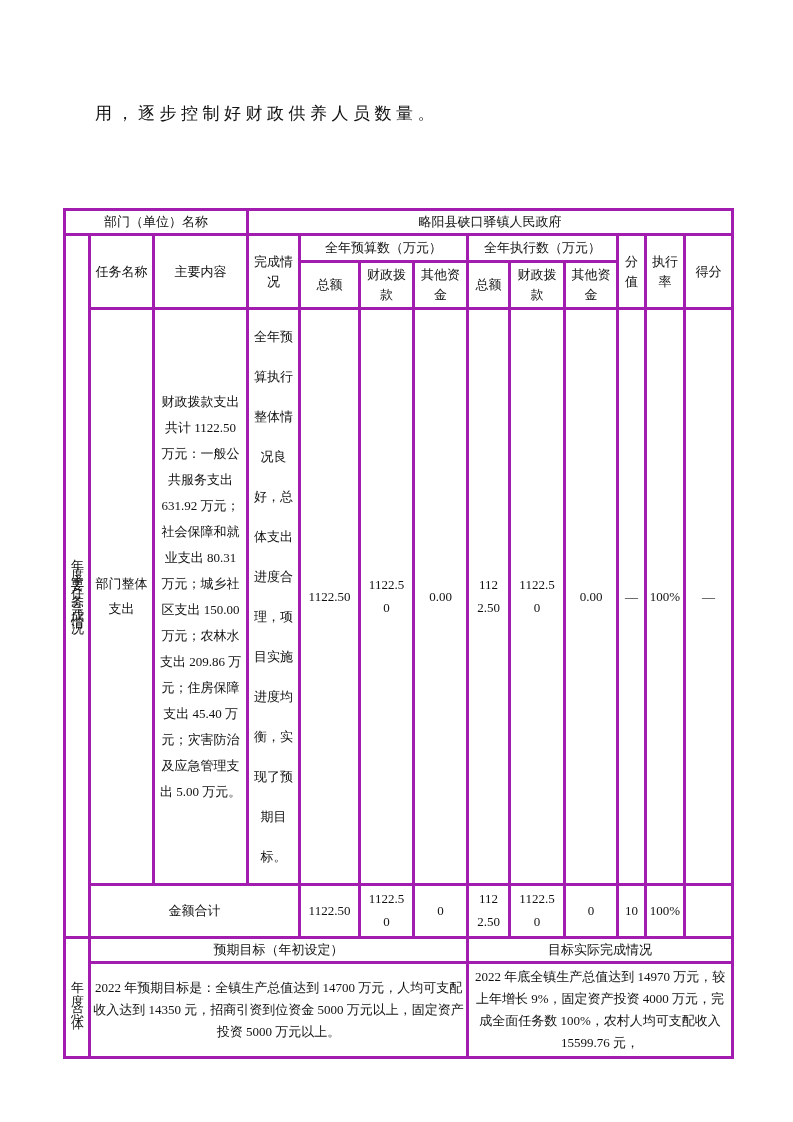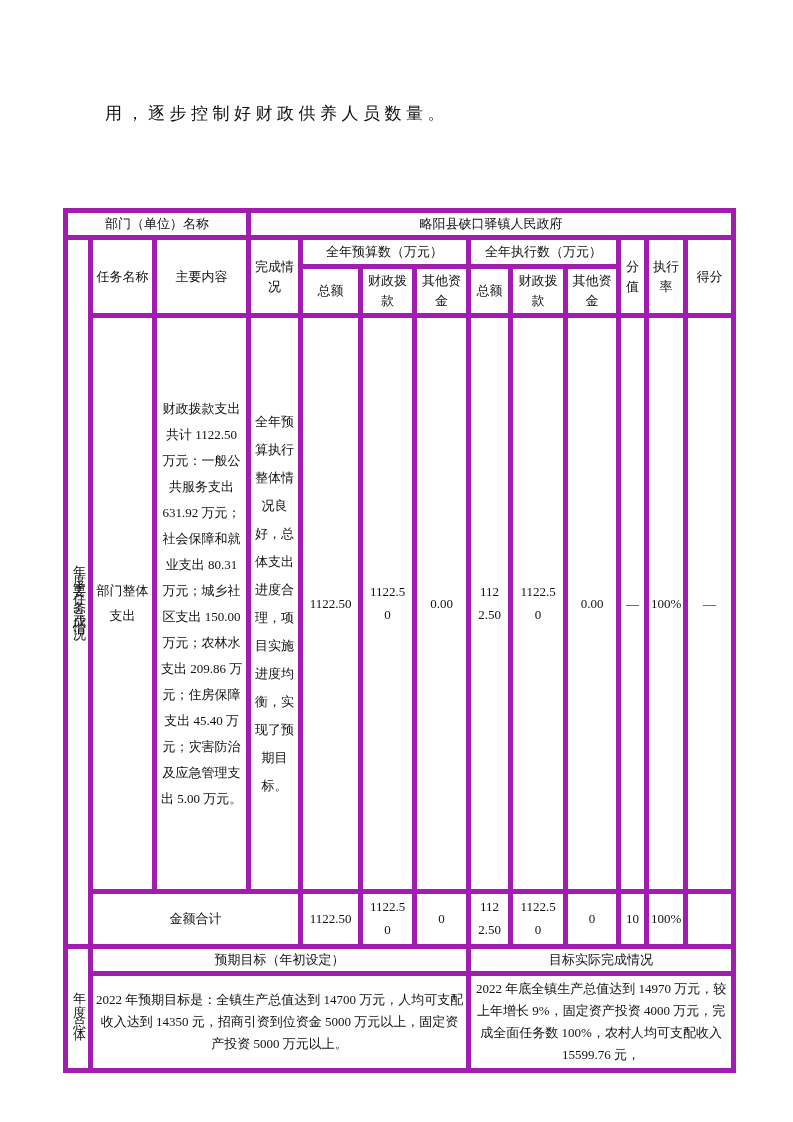--- a/index.html
+++ b/index.html
@@ -12,21 +12,21 @@
   .page {
     position: relative;
     width: 793px;
     height: 1122px;
     background: #ffffff;
     overflow: hidden;
   }
   .intro {
     position: absolute;
     top: 102px;
-    left: 105px;
+    left: 95px;
     margin: 0;
     font-size: 17px;
     letter-spacing: 4.5px;
     white-space: nowrap;
   }
   .title {
     position: absolute;
     top: 140px;
     left: 0;
     width: 100%;
@@ -49,21 +49,21 @@
     position: absolute;
     top: 208px;
     left: 63px;
     width: 668px;
     border-collapse: collapse;
     table-layout: fixed;
     border: 2px solid #3a3a3a;
     font-size: 13px;
   }
   table.report td {
-    border: 5px solid #a21caf;
+    border: 3px solid #a21caf;
     text-align: center;
     vertical-align: middle;
     padding: 2px;
     overflow: hidden;
   }
   tr.row-dept { height: 25px; }
   tr.row-head1 { height: 24px; }
   tr.row-head2 { height: 43px; }
   tr.row-main { height: 576px; }
   tr.row-total { height: 42px; }
@@ -90,21 +90,21 @@
   td.content-cell {
     text-align: justify;
     text-justify: inter-character;
     line-height: 26px;
     padding: 4px 6px;
     font-family: Liberation Serif, serif;
   }
   td.completion-cell {
     text-align: justify;
     text-justify: inter-character;
-    line-height: 28px;
+    line-height: 40px;
     padding: 6px 5px;
   }
   td.num { line-height: 1.75; }
   .numwrap {
     display: inline-block;
     word-break: break-all;
     line-height: 1.75;
     vertical-align: middle;
   }
   .w40 { width: 40px; }

